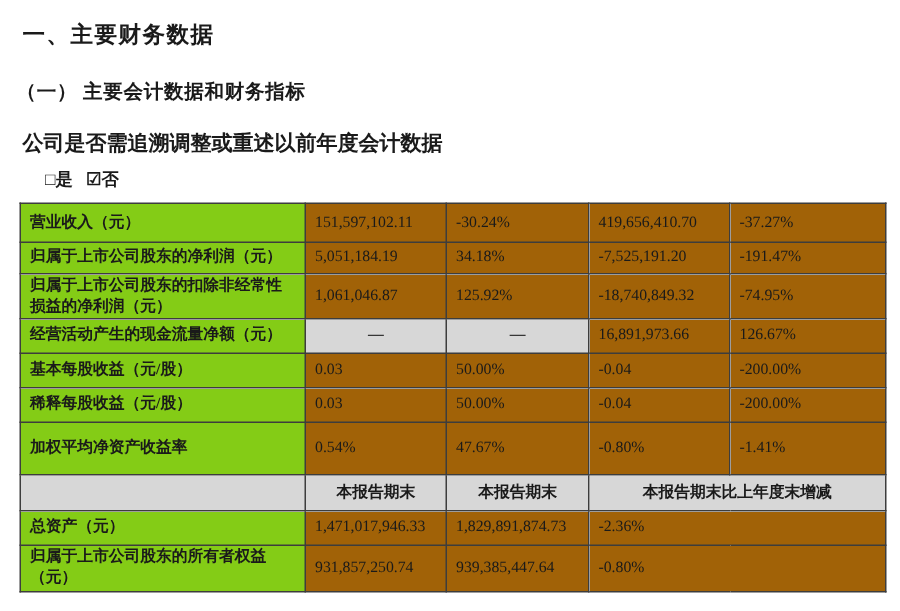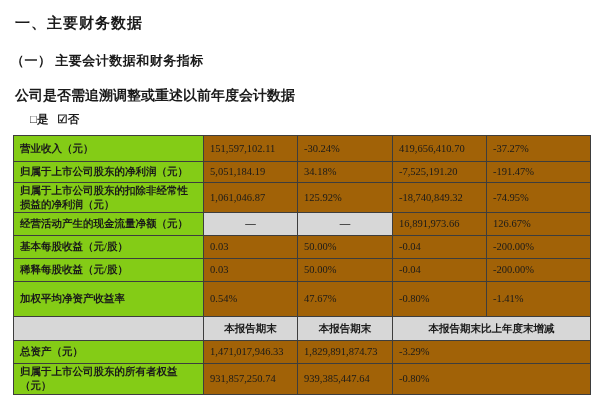--- a/index.html
+++ b/index.html
@@ -170,21 +170,21 @@
       <th></th>
       <th>本报告期末</th>
       <th>本报告期末</th>
       <th colspan="2">本报告期末比上年度末增减</th>
     </tr>
 
     <tr class="h-r8">
       <td class="lbl">总资产（元）</td>
       <td class="val">1,471,017,946.33</td>
       <td class="val">1,829,891,874.73</td>
-      <td class="val" colspan="2">-3.29%</td>
+      <td class="val" colspan="2">-2.36%</td>
     </tr>
 
     <tr class="h-r9">
       <td class="lbl">归属于上市公司股东的所有者权益（元）</td>
       <td class="val">931,857,250.74</td>
       <td class="val">939,385,447.64</td>
       <td class="val" colspan="2">-0.80%</td>
     </tr>
 
   </tbody>

